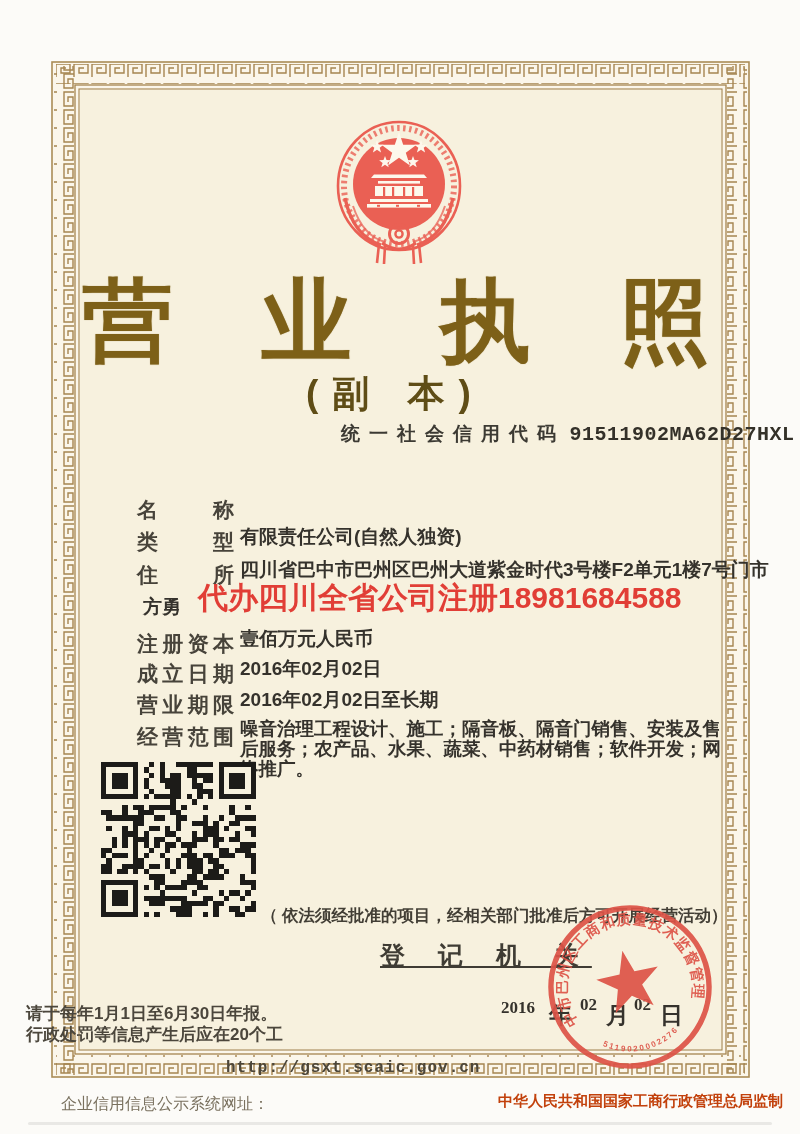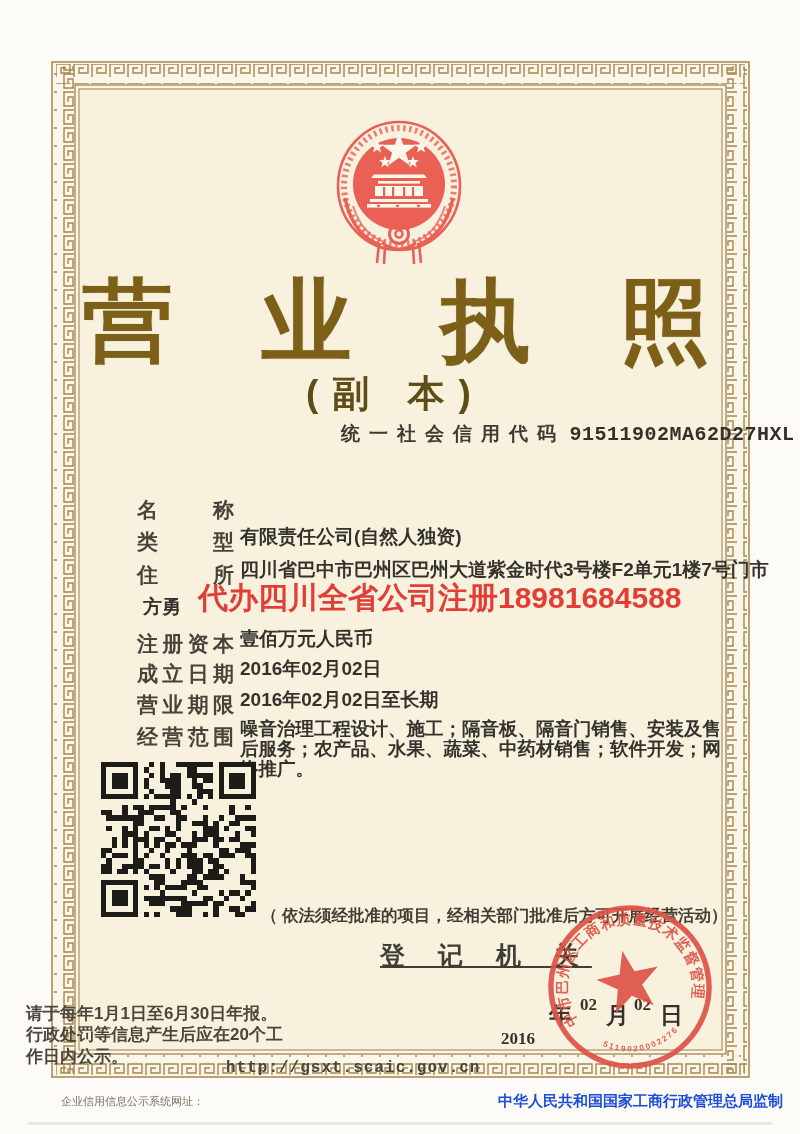--- a/index.html
+++ b/index.html
@@ -52,22 +52,22 @@
   .approval-note{left:261px;top:905px;font-size:16.5px;font-weight:bold;color:#423e35;z-index:3;white-space:nowrap;}
   .reg-authority{left:380px;top:939px;font-size:25px;font-weight:bold;color:#3f3c34;letter-spacing:13px;z-index:3;text-decoration:underline;}
   .date-piece{z-index:4;font-weight:bold;color:#35322c;line-height:1;}
   .date-num{font-size:17px;font-family:"Liberation Serif","DejaVu Serif",serif;}
   .date-unit{font-size:23px;}
 
   
   .annual-note{left:26px;top:1003px;z-index:5;font-size:17px;font-weight:bold;color:#4b463c;line-height:21.4px;white-space:nowrap;}
   .site-url{left:226px;top:1059px;z-index:5;font-family:"Liberation Mono","DejaVu Sans Mono",monospace;
     font-size:16px;font-weight:bold;color:#4c4639;letter-spacing:1px;white-space:nowrap;text-align:right;}
-  .site-label{left:61px;top:1094px;z-index:5;font-size:11px;color:#79705e;font-family:Liberation Mono, monospace;white-space:nowrap;}
-  .issuer{left:498px;top:1092px;z-index:5;font-size:15px;font-weight:600;color:#1d4ed8;
+  .site-label{left:61px;top:1094px;z-index:5;font-size:16px;color:#79705e;font-family:Liberation Mono, monospace;white-space:nowrap;}
+  .issuer{left:498px;top:1092px;z-index:5;font-size:15px;font-weight:600;color:#c2410c;
     font-family:"Liberation Serif","DejaVu Serif",serif;white-space:nowrap;}
   .paper-edge{left:28px;top:1122px;width:744px;height:3px;background:#e9e8e5;border-radius:2px;z-index:0;}
 
   
   #emblem{left:333px;top:114px;z-index:3;}
   #qr{left:100px;top:762px;z-index:3;}
   #seal{left:543px;top:901px;z-index:7;transform:rotate(-12deg);opacity:.92;}
 </style>
 </head>
 <body>
@@ -583,21 +583,21 @@
       <rect x="6" y="25" width="1" height="1"></rect>
       <rect x="6" y="26" width="1" height="1"></rect>
       <rect x="6" y="27" width="1" height="1"></rect>
       <rect x="6" y="28" width="1" height="1"></rect>
     </g>
 </svg>
 
 <div class="abs approval-note">（ 依法须经批准的项目，经相关部门批准后方可开展经营活动）</div>
 <div class="abs reg-authority">登 记 机 关</div>
 
-<span class="abs date-piece date-num" style="left:501px;top:1030px">2016</span>
+<span class="abs date-piece date-num" style="left:501px;top:999px">2016</span>
 <span class="abs date-piece date-unit" style="left:549px;top:1004px">年</span>
 <span class="abs date-piece date-num" style="left:580px;top:996px">02</span>
 <span class="abs date-piece date-unit" style="left:606px;top:1004px">月</span>
 <span class="abs date-piece date-num" style="left:634px;top:996px">02</span>
 <span class="abs date-piece date-unit" style="left:660px;top:1004px">日</span>
 
 <svg id="seal" class="abs" width="174" height="172" viewBox="-87 -86 174 172">
   <defs>
     <path id="seal-top-arc" d="M -54.6,31.5 A 63,63 0 1 1 54.6,31.5" fill="none"></path>
     <path id="seal-bottom-arc" d="M -37,53 A 65,65 0 0 0 37,53" fill="none"></path>
@@ -608,18 +608,17 @@
     <textPath href="#seal-top-arc" startOffset="50%" text-anchor="middle">巴中市巴州区工商和质量技术监督管理局</textPath>
   </text>
   <text font-size="8" font-weight="bold" fill="#dd5347" letter-spacing="2">
     <textPath href="#seal-bottom-arc" startOffset="50%" text-anchor="middle">5119020002276</textPath>
   </text>
 </svg>
 
 <div class="abs annual-note">
   <div>请于每年1月1日至6月30日年报。</div>
   <div>行政处罚等信息产生后应在20个工</div>
-  <div>作日内公示。</div>
 </div>
 <div class="abs site-url">http://gsxt.scaic.gov.cn</div>
 <div class="abs site-label">企业信用信息公示系统网址：</div>
 <div class="abs issuer">中华人民共和国国家工商行政管理总局监制</div>
 <div class="abs paper-edge"></div>
 
 </body></html>

